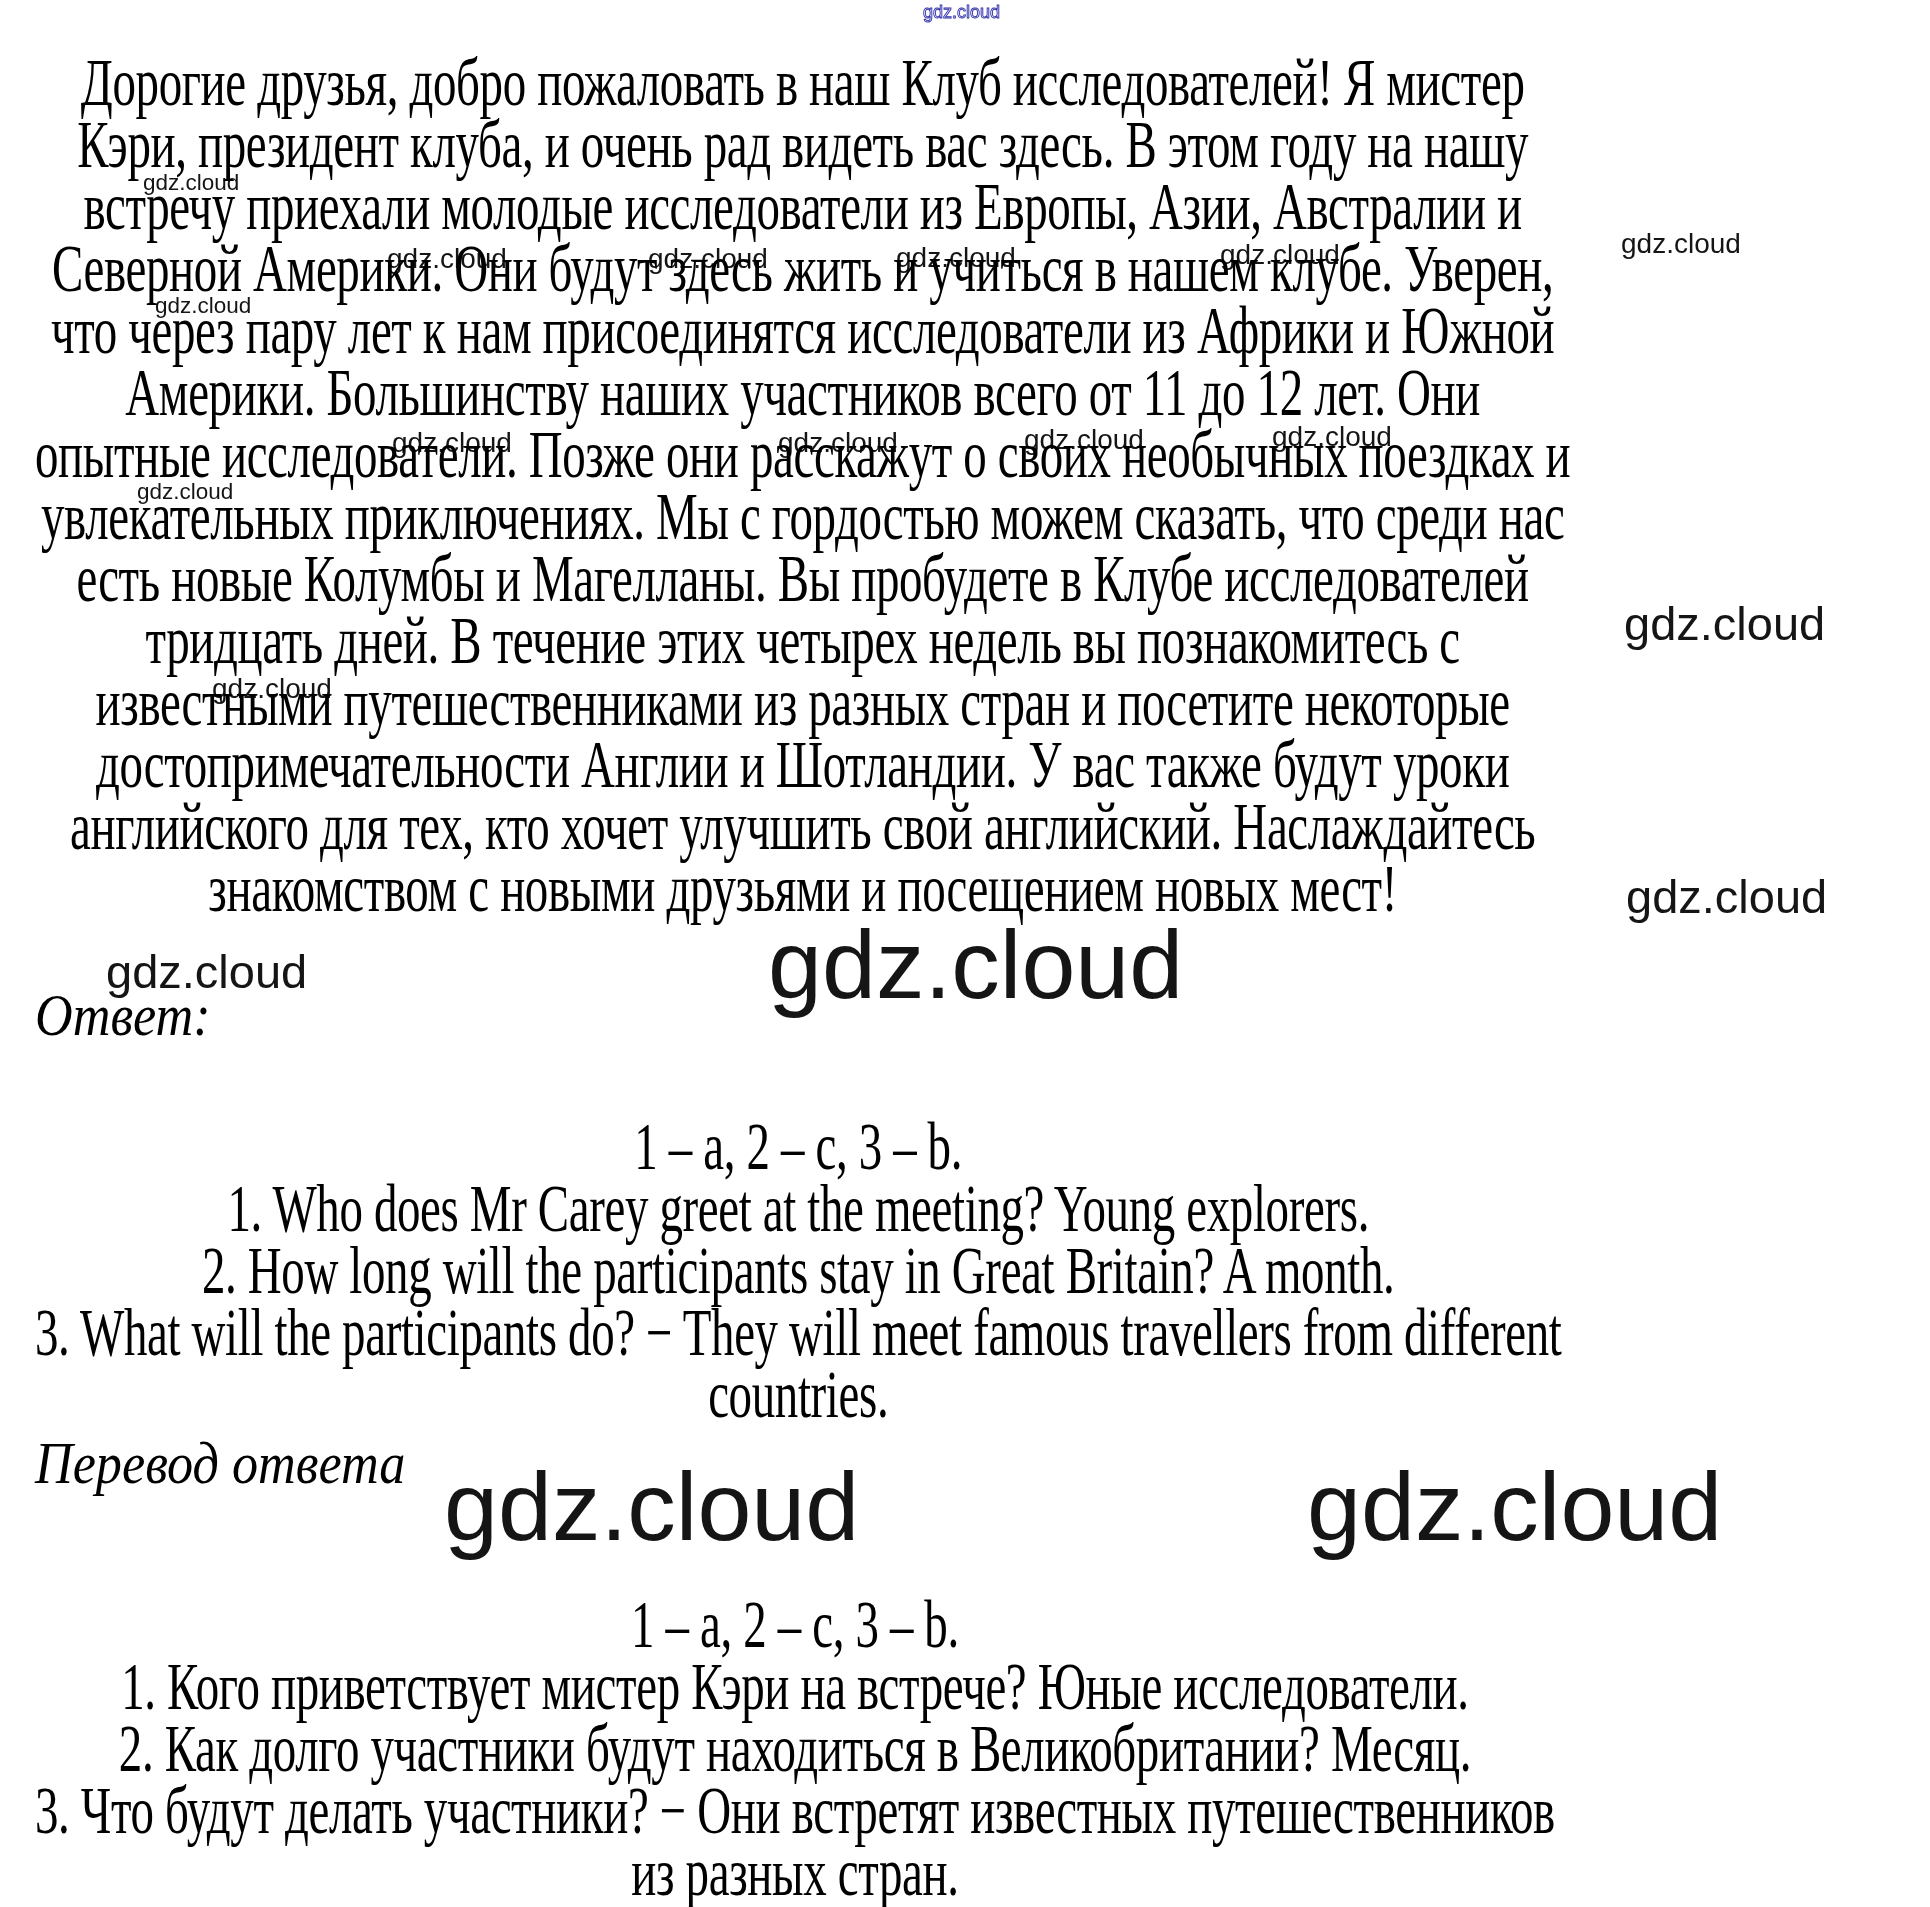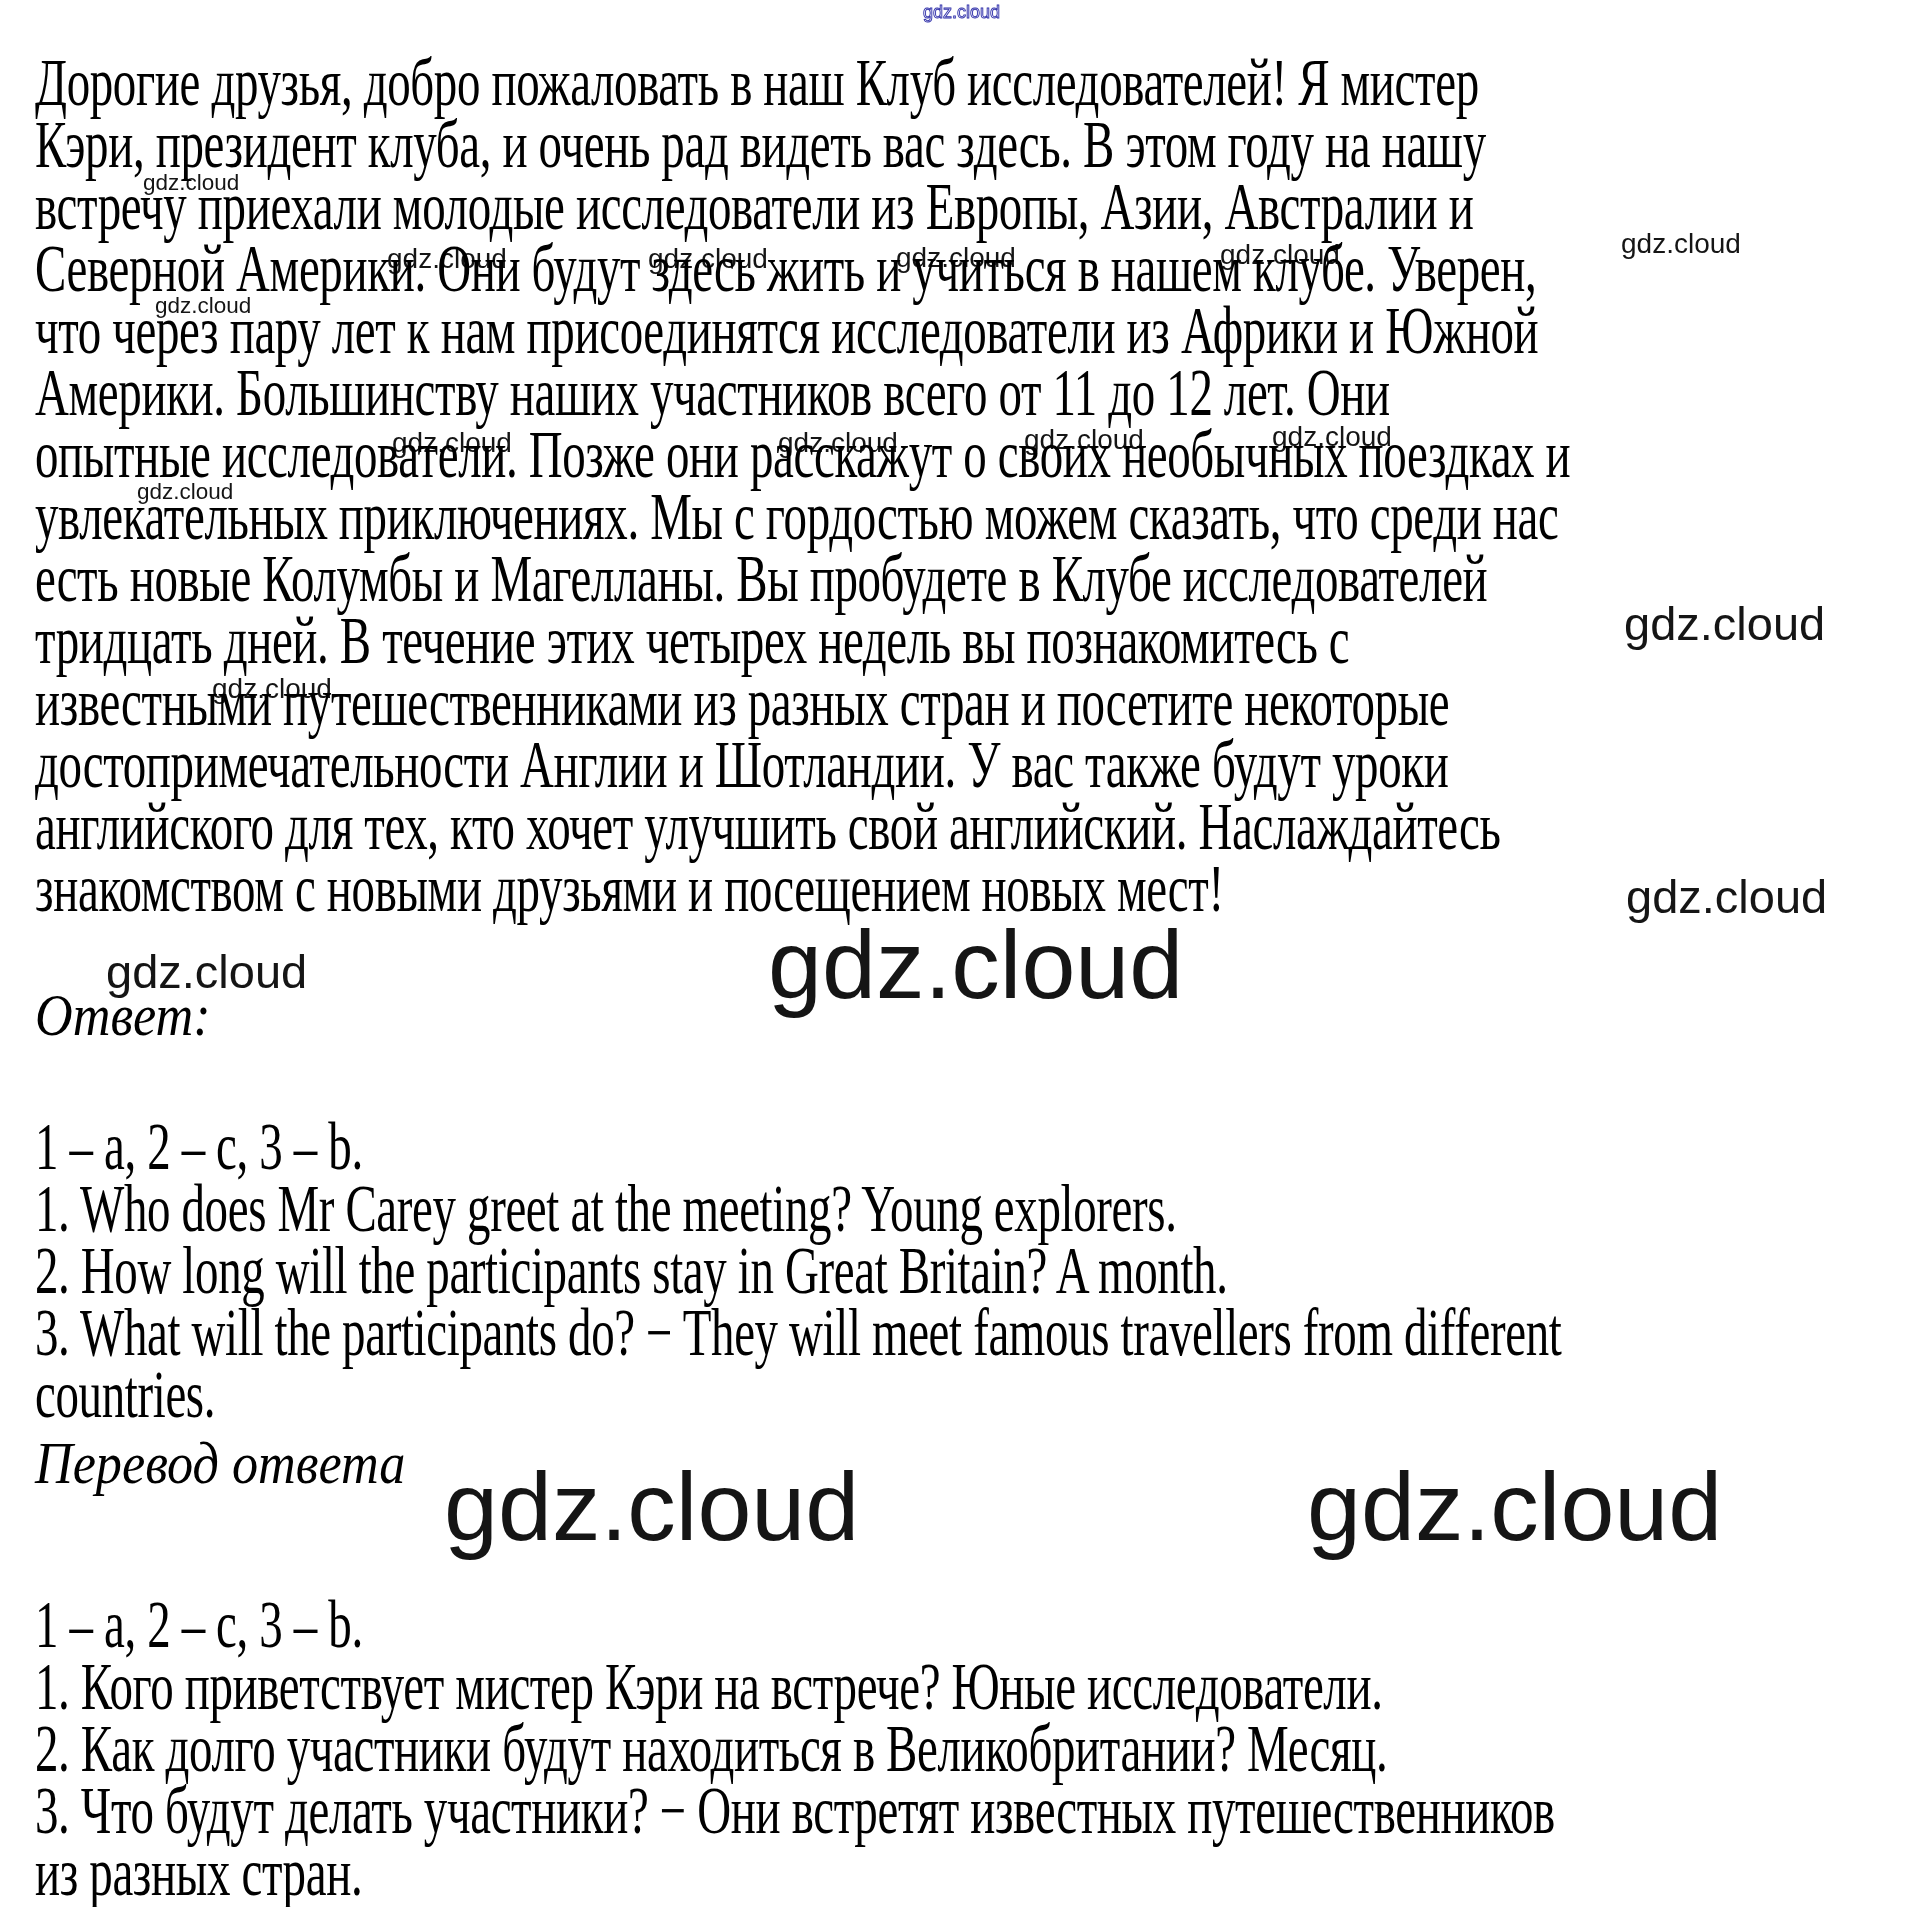--- a/index.html
+++ b/index.html
@@ -4,20 +4,21 @@
 <style>
   html,body{margin:0;padding:0;background:#ffffff;}
   .page{
     position:relative;
     width:1931px;
     height:1908px;
     background:#ffffff;
     overflow:hidden;
     font-family:"Liberation Serif","DejaVu Serif",serif;
     color:#000;
+    text-align:center;
   }
   
   .serif-block{
     position:absolute;
     left:35px;
     font-size:67px;
     line-height:62px;
     white-space:nowrap;
     letter-spacing:-0.5px;
     transform:scaleX(0.70);

